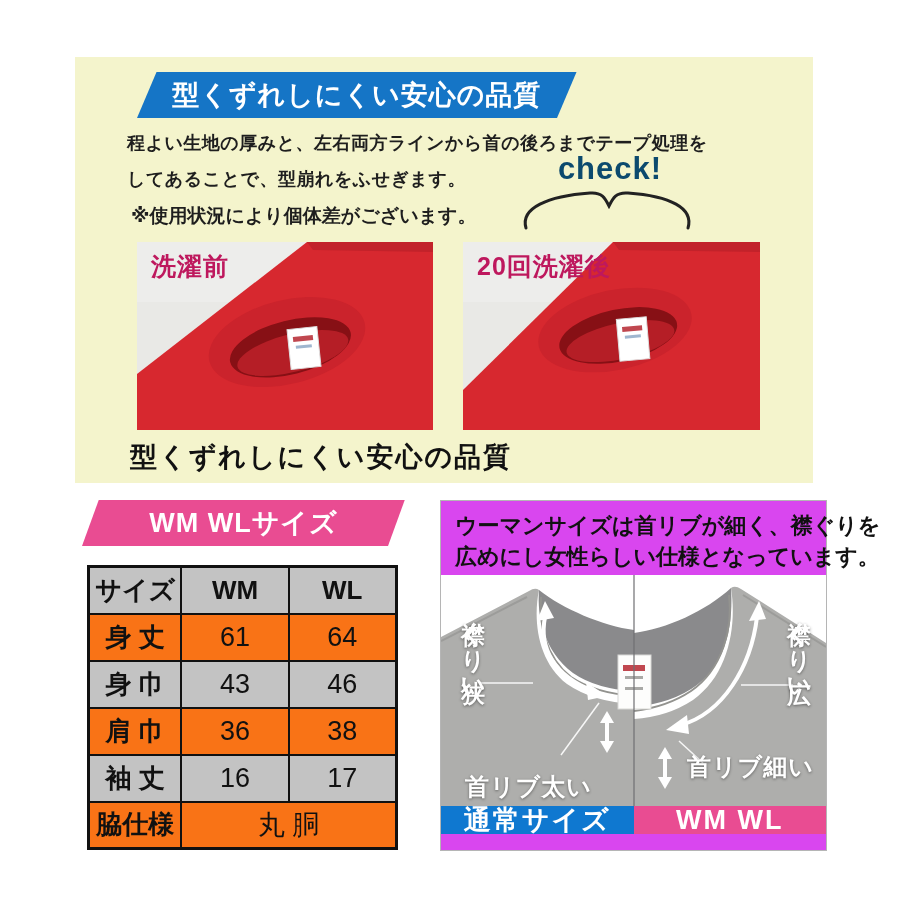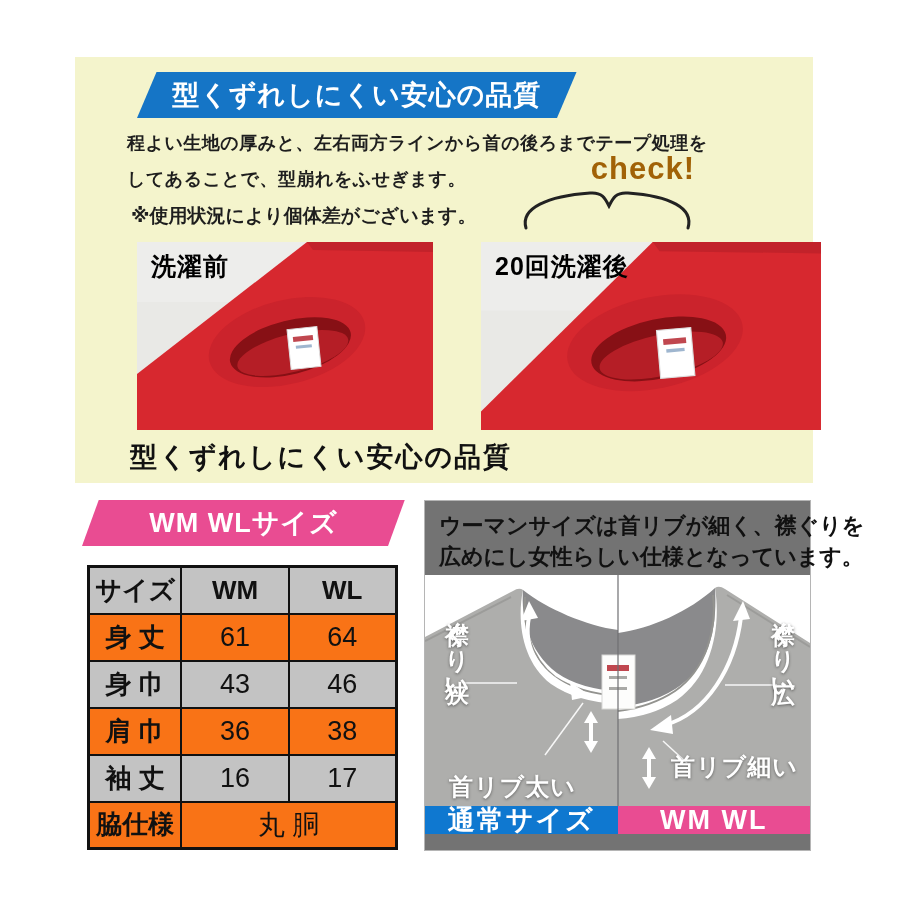--- a/index.html
+++ b/index.html
@@ -12,50 +12,50 @@
 
   .blue-banner { position:absolute; left:62px; top:15px; width:420px; height:46px;
     background:#1575C6; transform:skewX(-23deg); transform-origin:0 100%; }
   .blue-banner .banner-text { display:flex; width:100%; height:100%; align-items:center; justify-content:center;
     transform:skewX(23deg); color:#fff; font-size:27px; font-weight:bold; letter-spacing:1px; }
 
   .q-desc { position:absolute; left:52px; top:68px; font-size:18px; font-weight:bold; color:#1E1E1E;
     line-height:36px; letter-spacing:0.5px; white-space:nowrap; }
   .q-note { position:absolute; left:56px; top:146px; font-size:19px; font-weight:bold; color:#1E1E1E; }
 
-  .check-text { position:absolute; left:450px; top:94px; width:170px; text-align:right;
-    color:#a16207; font-size:31px; font-weight:bold; letter-spacing:1px; }
+  .check-text { position:absolute; left:450px; top:94px; width:170px; text-align:center;
+    color:#0c4a6e; font-size:31px; font-weight:bold; letter-spacing:1px; }
   .check-brace { position:absolute; left:443px; top:131px; width:178px; height:44px; }
 
   .photo { position:absolute; top:185px; width:296px; height:188px; overflow:hidden; }
   .photo-before { left:62px; }
-  .photo-after  { left:406px; width:340px; }
+  .photo-after  { left:388px; width:297px; }
   .photo svg { position:absolute; inset:0; }
-  .photo-label { position:absolute; top:8px; left:14px; font-size:25px; font-weight:bold; color:#000000; letter-spacing:1px; }
+  .photo-label { position:absolute; top:8px; left:14px; font-size:25px; font-weight:bold; color:#be185d; letter-spacing:1px; }
 
   .q-caption { position:absolute; left:55px; top:382px; font-size:27px; font-weight:bold; color:#111; letter-spacing:2px; }
 
   
   .pink-banner { position:absolute; left:82px; top:500px; width:306px; height:46px;
     background:#E94C92; transform:skewX(-20deg); transform-origin:0 100%; }
   .pink-banner .banner-text { display:flex; width:100%; height:100%; align-items:center; justify-content:center;
     transform:skewX(20deg); color:#fff; font-size:27px; font-weight:bold; letter-spacing:1px; }
 
   .size-table { position:absolute; left:87px; top:565px; width:311px; border-collapse:collapse;border-radius:30px; }
   .size-table th, .size-table td { border:2.5px solid #111; height:47px; text-align:center;
     font-size:26px; color:#111; background:#f97316; }
   .size-table { border:3.5px solid #111; }
   .size-table th { font-weight:600; }
   .size-table td.num { font-weight:400; font-size:27px; }
   .size-table td.rowlabel { font-weight:600; }
   .size-table tr.gray th, .size-table tr.gray td { background:#C3C3C3; }
   .size-table .c1 { width:94px; } .size-table .c2 { width:108px; } .size-table .c3 { width:109px; }
 
-  .woman-panel { position:absolute; left:424px; top:500px; width:387px; height:351px;
-    border:1px solid #B5B5B5; background:#737373; }
+  .woman-panel { position:absolute; left:440px; top:500px; width:387px; height:351px;
+    border:1px solid #B5B5B5; background:#d946ef; }
   .woman-desc { position:absolute; left:14px; top:9px; font-size:22px; font-weight:bold; color:#111;
     line-height:31px; white-space:nowrap; }
 
   .shirt-figure { position:absolute; left:0; top:74px; width:385px; height:231px; }
   .shirt-figure svg { position:absolute; inset:0; }
   .fig-label { position:absolute; color:#fff; font-weight:bold; font-size:24px;
     text-shadow:0 1px 3px rgba(0,0,0,0.45); letter-spacing:1px; }
   .vertical { writing-mode:vertical-rl; text-orientation:upright; }
   .lbl-collar-narrow { left:16px; top:28px; }
   .lbl-collar-wide  { left:342px; top:28px; }

